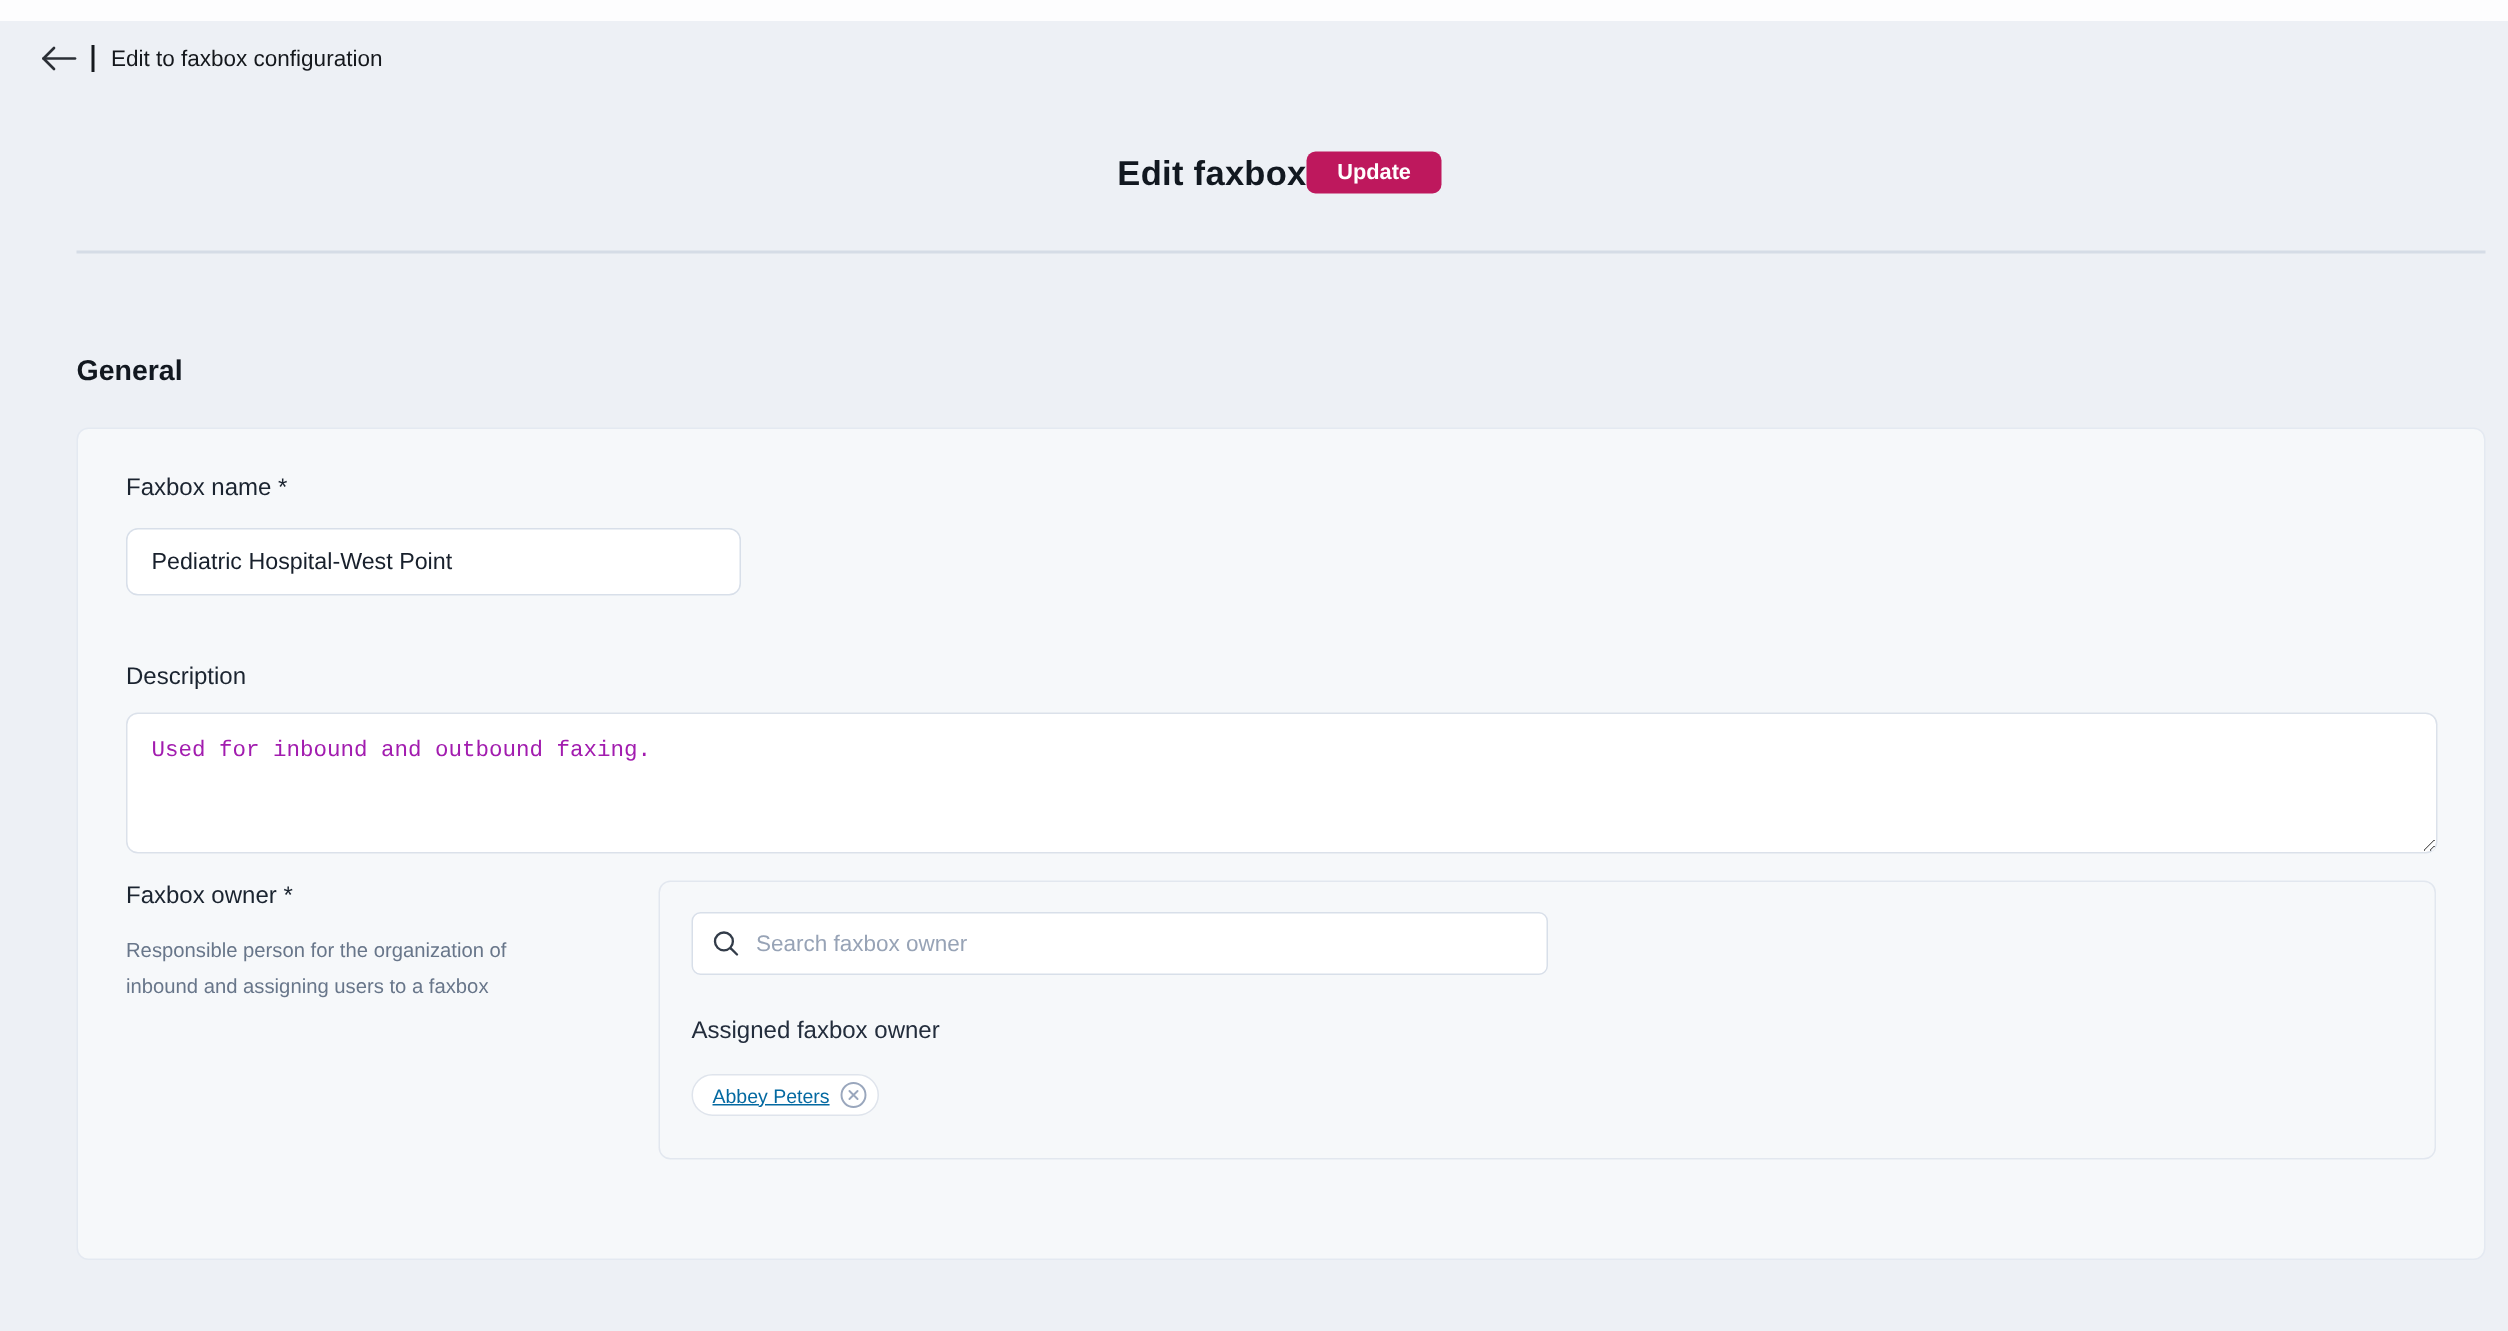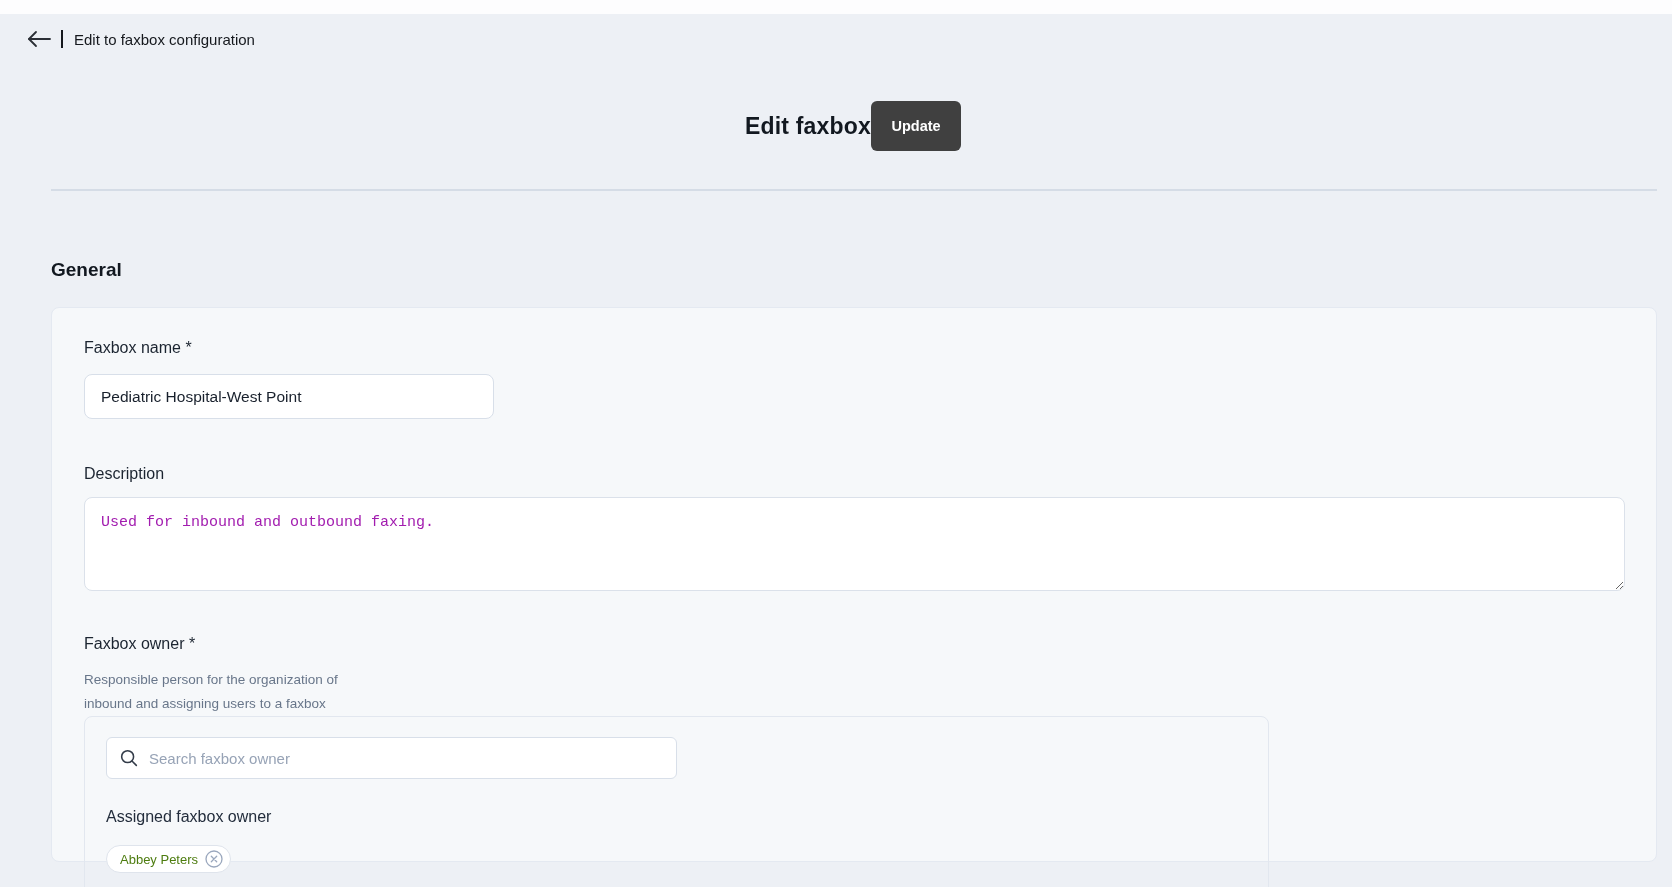--- a/index.html
+++ b/index.html
@@ -17,22 +17,22 @@
   .back-arrow { width:26px; height:20px; display:flex; align-items:center; }
   .back-arrow svg { width:26px; height:18px; stroke:#2b2f36; }
   .text-cursor { width:2px; height:18px; background:#15181d; display:inline-block; }
   .back-label { font-size:15px; color:#15181d; margin-left:2px; }
 
   
   .header-row { display:flex; align-items:center; justify-content:center;
                 margin:52px 17px 0 51px; }
   .page-title { font-size:23px; font-weight:bold; letter-spacing:.2px; color:#121820; }
   .update-btn {
-    background:#404040; color:#ffffff; border:none; border-radius:6px;
-    width:90px; height:50px; font-size:14.5px; font-weight:bold;
+    background:#be185d; color:#ffffff; border:none; border-radius:6px;
+    width:90px; height:28px; font-size:14.5px; font-weight:bold;
     font-family:inherit; cursor:pointer;
   }
   .divider { height:2px; background:#d5dce6; margin:38px 15px 0 51px; }
 
   .section-title { font-size:19px; font-weight:bold; color:#121820; margin:68px 0 0 51px; }
 
   
   .card {
     margin:26px 15px 0 51px;
     width:1606px; height:555px;
@@ -51,21 +51,21 @@
   }
   .desc-label { margin-top:46px; }
   .desc-textarea {
     display:block; margin-top:14px;
     width:1541px; height:94px;
     background:#ffffff; border:1px solid #dbe1ea; border-radius:8px;
     padding:14px 16px; font-size:15px; color:#a21caf; font-family:Liberation Mono, monospace;
     resize:both; outline:none; line-height:1.4;
   }
   
-  .owner-row { display:flex; margin-top:42px;flex-direction:column; }
+  .owner-row { display:flex; margin-top:18px; }
   .owner-left { width:355px; padding-top:2px; }
   .owner-helper { margin-top:15px; width:262px; font-size:13.5px; line-height:24px; color:#68768a; }
   .owner-panel {
     width:1185px; height:186px;
     border:1px solid #e2e7ef; border-radius:8px;
     padding:20px 21px;
   }
   .search-wrap { position:relative; width:571px; }
   .search-input {
     width:571px; height:42px;
@@ -75,21 +75,21 @@
   }
   .search-input::placeholder { color:#97a3b6; opacity:1; }
   .search-icon { position:absolute; left:12px; top:10px; width:22px; height:22px; }
   .assigned-title { margin-top:29px; font-size:16px; color:#232d3c; }
   .chip-row { margin-top:19px; display:flex; }
   .owner-chip {
     display:inline-flex; align-items:center; gap:7px;
     height:28px; padding:0 7px 0 13px;
     background:#ffffff; border:1px solid #dfe4ec; border-radius:14px;
   }
-  .chip-label { font-size:13px; color:#4d7c0f; }
+  .chip-label { font-size:13px; color:#0369a1;text-decoration:underline; }
   .chip-remove { width:18px; height:18px; cursor:pointer; display:flex; }
 </style>
 </head>
 <body>
 
 <div class="top-strip"></div>
 
 <div class="back-row">
   <span class="back-arrow">
     <svg viewBox="0 0 26 18" fill="none" stroke-width="1.8" stroke-linecap="round" stroke-linejoin="round">

